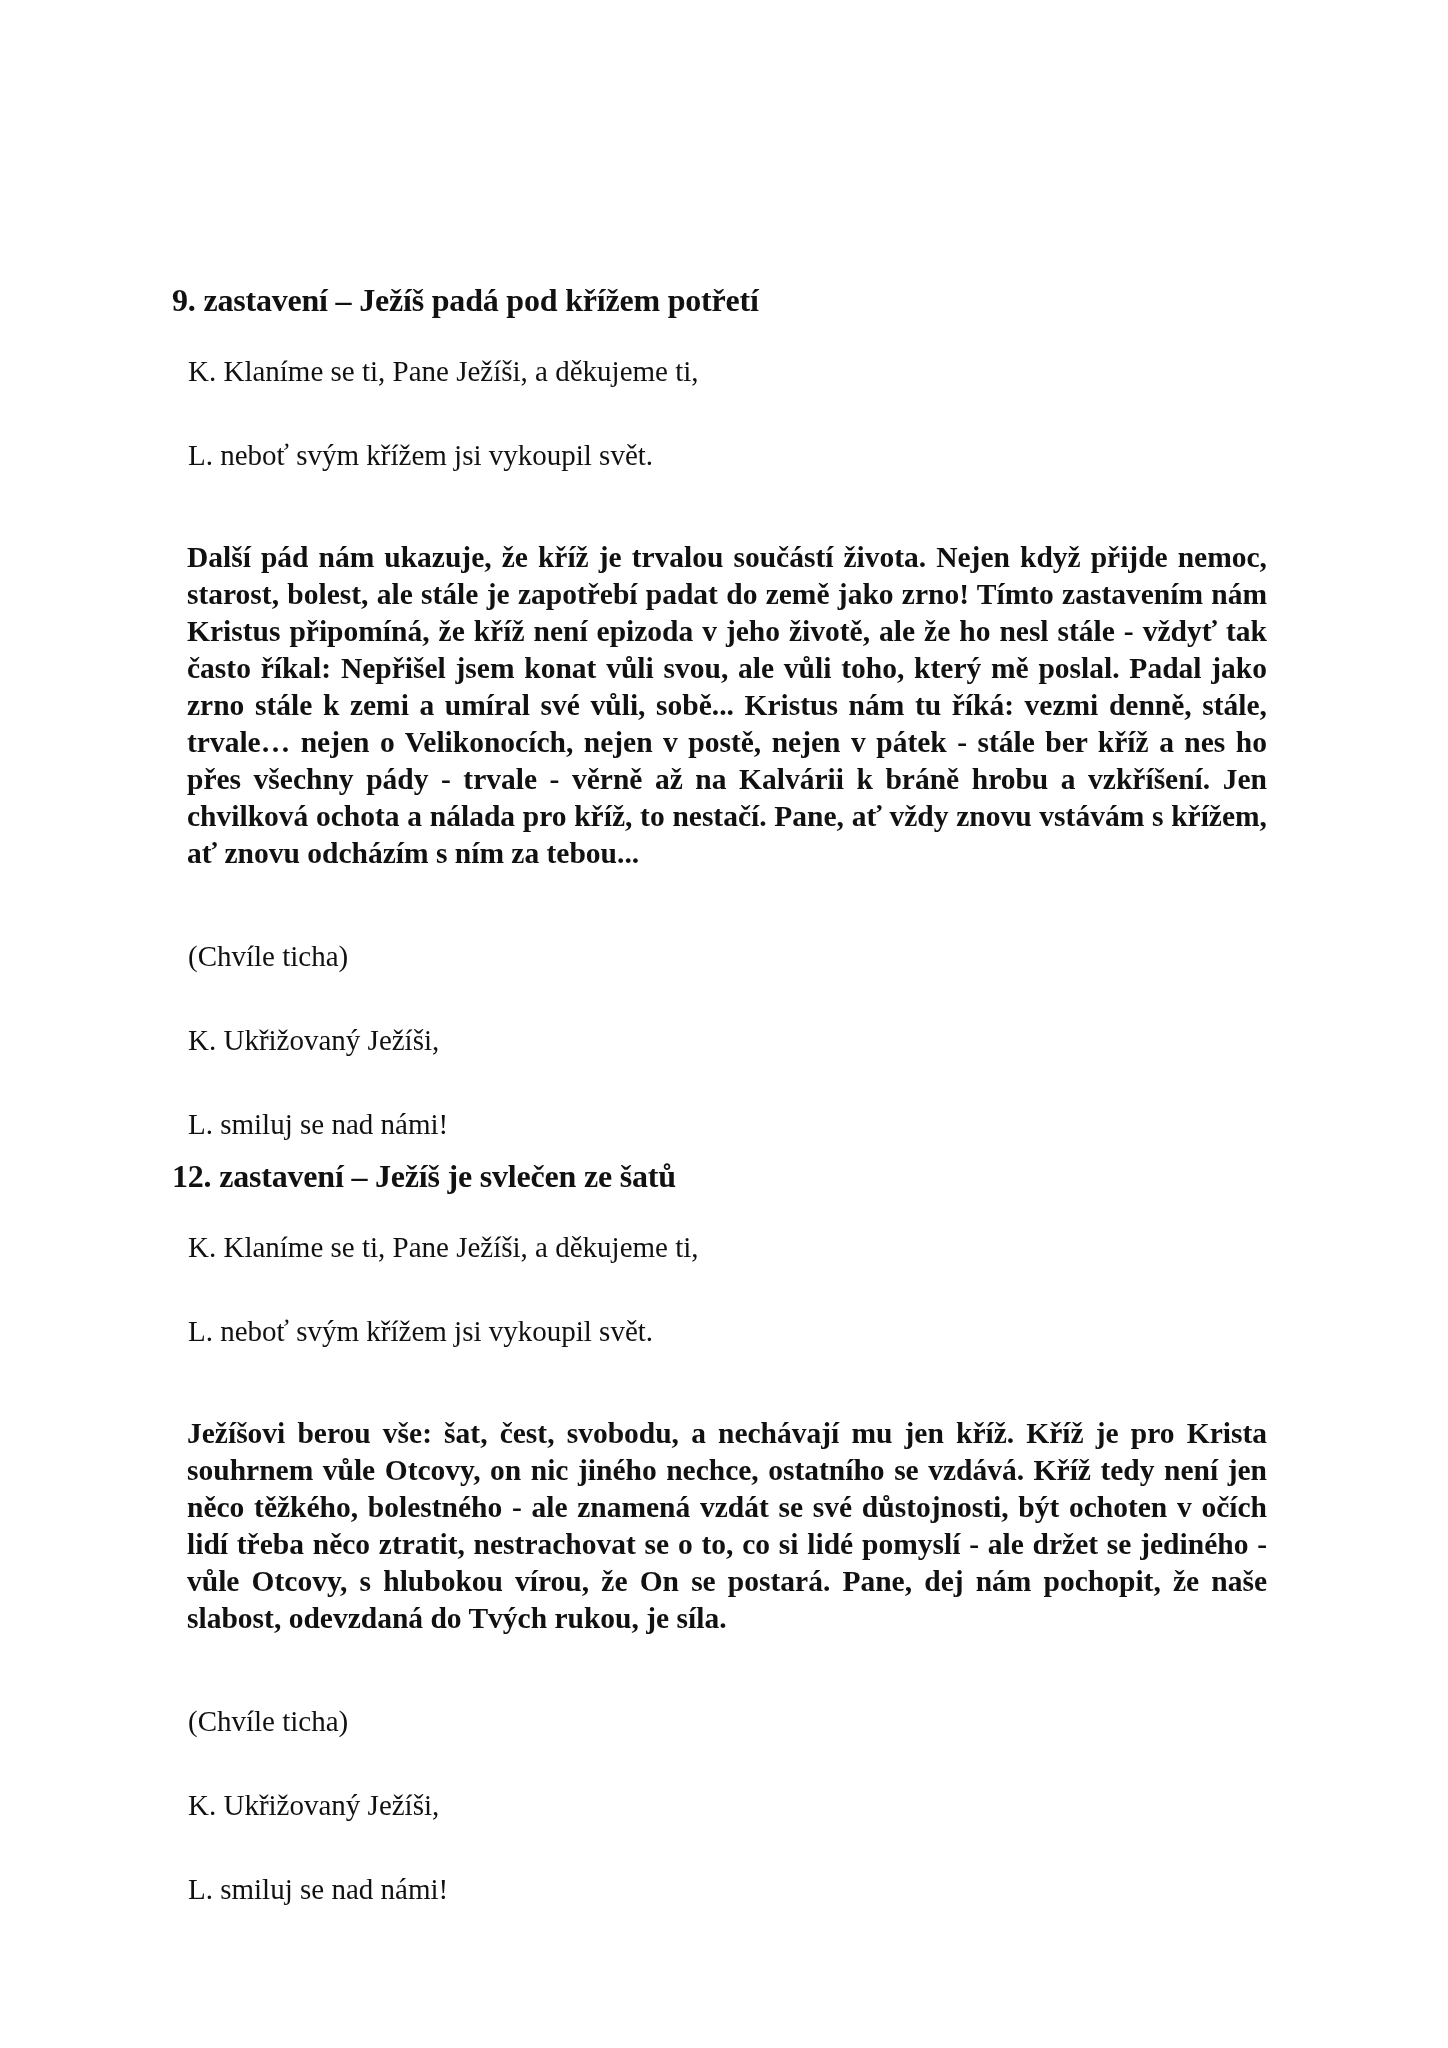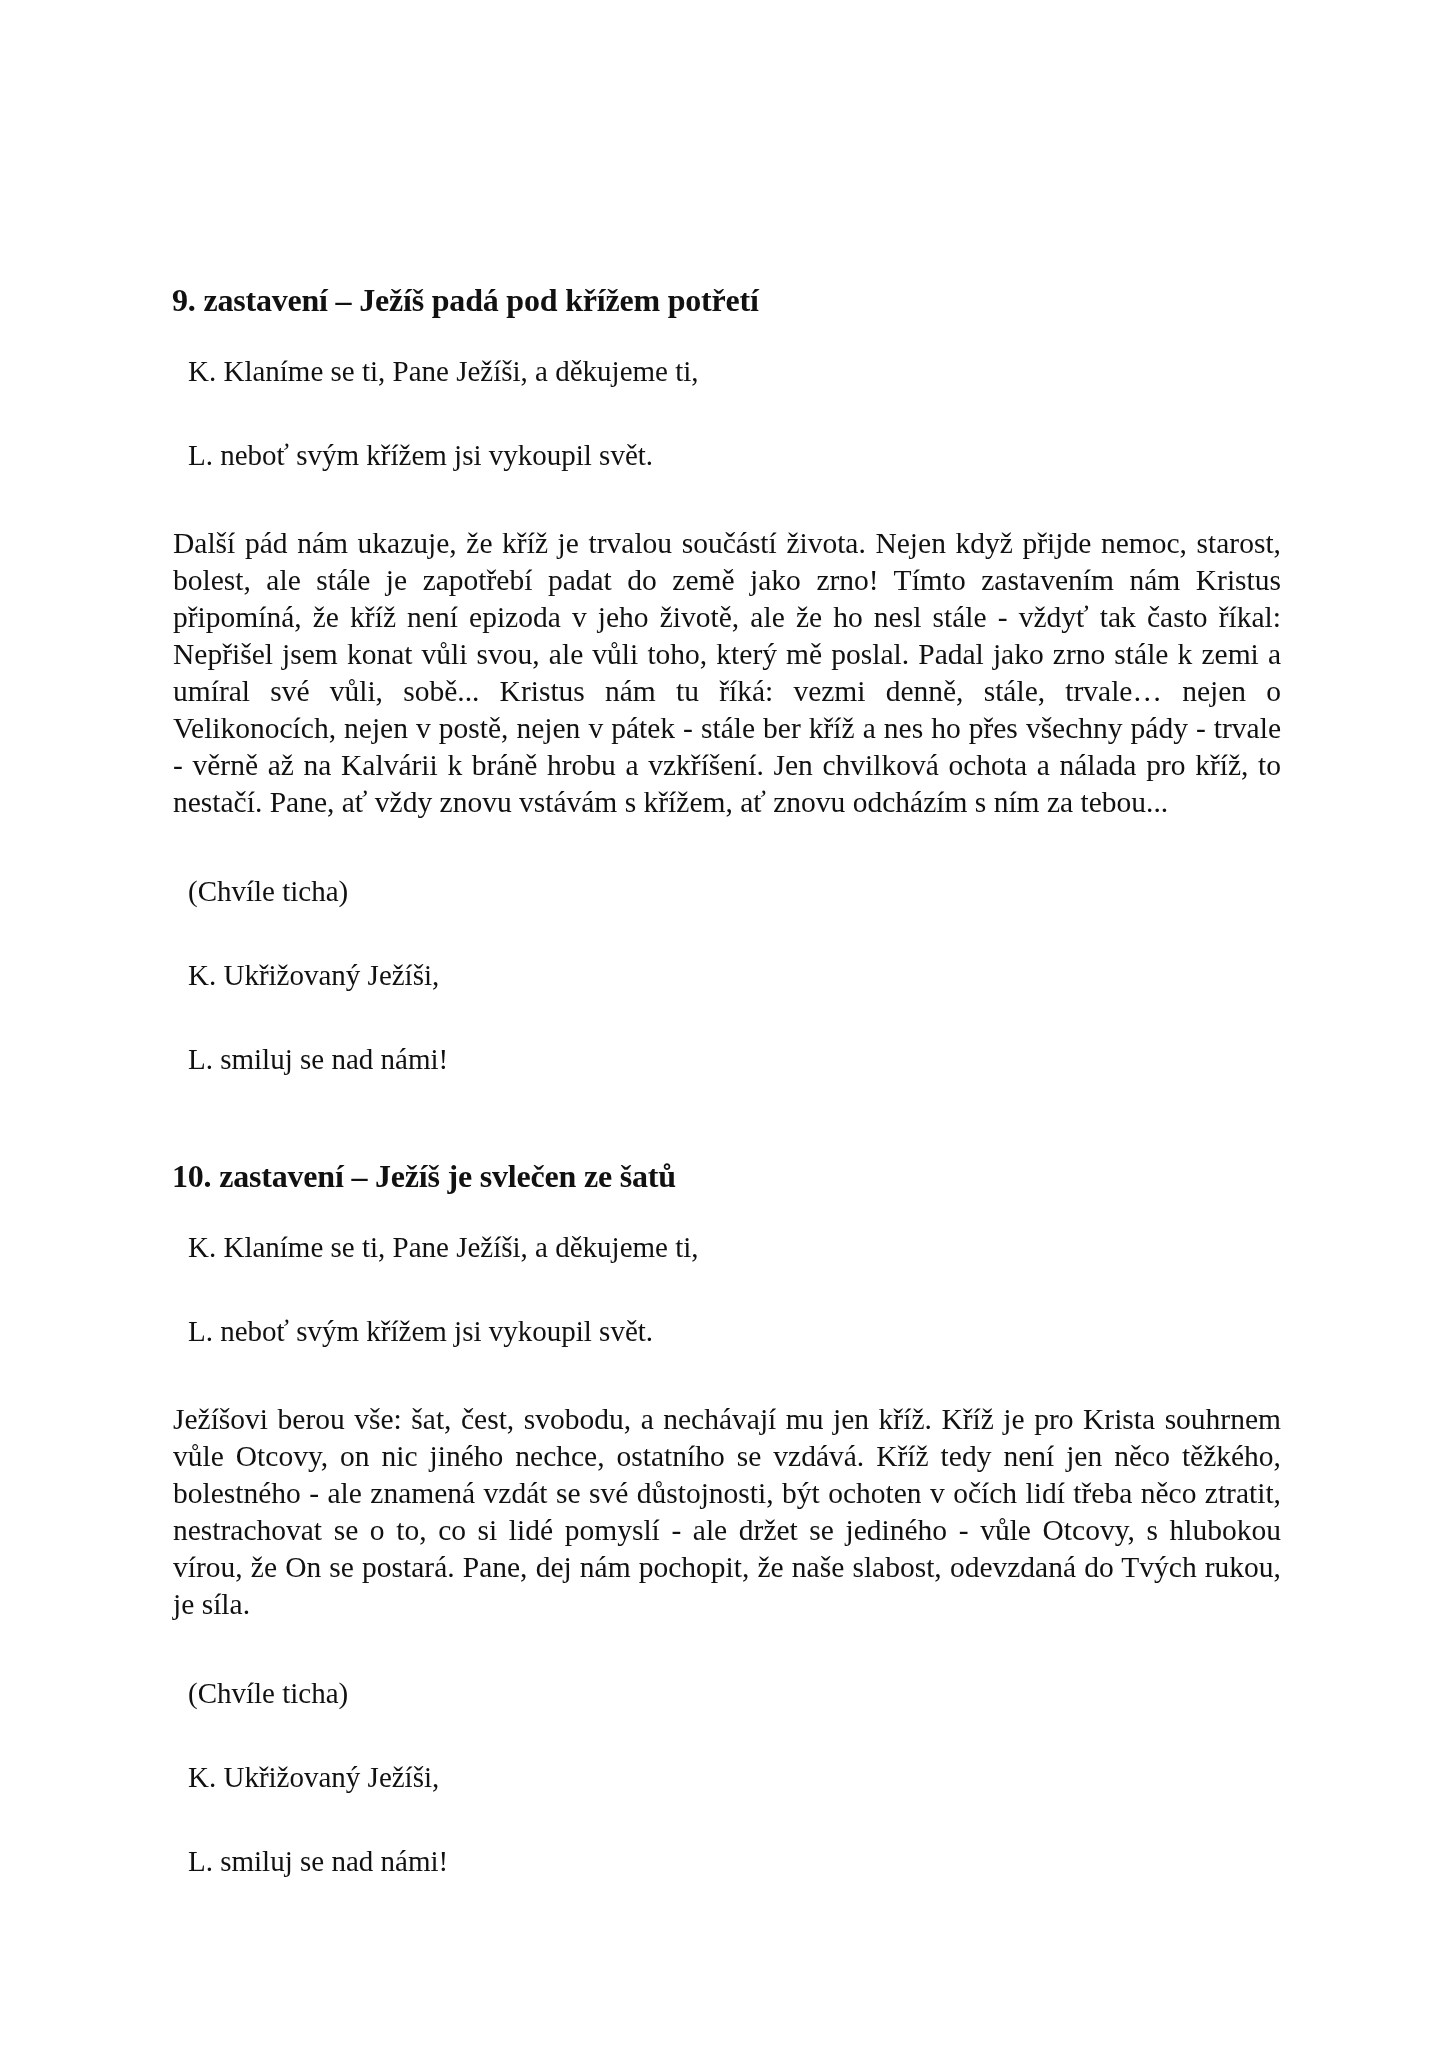--- a/index.html
+++ b/index.html
@@ -3,21 +3,21 @@
 <meta charset="utf-8">
 <style>
   html, body { margin: 0; padding: 0; background: #ffffff; }
   body { width: 1448px; height: 2048px; position: relative; overflow: hidden;
          font-family: "Liberation Serif", "DejaVu Serif", serif; color: #111111; }
   .section { position: absolute; left: 172px; width: 1110px; }
   .heading { font-weight: bold; font-size: 32px; 
              text-decoration-thickness: 2px; text-underline-offset: 4px;
              margin: 0; line-height: 40px; letter-spacing: -0.2px; }
   .resp { font-size: 29px; line-height: 38px; margin: 16px; }
-  .body { font-size: 29.5px; line-height: 37px; text-align: justify; margin: 1px; }
+  .body { font-size: 29.5px; line-height: 37px; text-align: justify; margin: 15px; font-weight: bold; }
   #s9 { top: 280px; }
   #s10 { top: 1156px; }
   .gap-a { height: 16px; }
   .gap-c { height: 34px; }
 </style>
 </head>
 <body>
 
 <div class="section" id="s9">
   <h2 class="heading">9. zastavení – Ježíš padá pod křížem potřetí</h2>
@@ -29,21 +29,21 @@
   <p class="body">Další pád nám ukazuje, že kříž je trvalou součástí života. Nejen když přijde nemoc, starost, bolest, ale stále je zapotřebí padat do země jako zrno! Tímto zastavením nám Kristus připomíná, že kříž není epizoda v jeho životě, ale že ho nesl stále - vždyť tak často říkal: Nepřišel jsem konat vůli svou, ale vůli toho, který mě poslal. Padal jako zrno stále k zemi a umíral své vůli, sobě... Kristus nám tu říká: vezmi denně, stále, trvale… nejen o Velikonocích, nejen v postě, nejen v pátek - stále ber kříž a nes ho přes všechny pády - trvale - věrně až na Kalvárii k bráně hrobu a vzkříšení. Jen chvilková ochota a nálada pro kříž, to nestačí. Pane, ať vždy znovu vstávám s křížem, ať znovu odcházím s ním za tebou...</p>
   <div class="gap-c"></div>
   <p class="resp">(Chvíle ticha)</p>
   <div style="height:14px"></div>
   <p class="resp">K. Ukřižovaný Ježíši,</p>
   <div style="height:14px"></div>
   <p class="resp">L. smiluj se nad námi!</p>
 </div>
 
 <div class="section" id="s10">
-  <h2 class="heading">10. zastavení – Ježíš je svlečen ze šatů</h2>
+  <h2 class="heading">12. zastavení – Ježíš je svlečen ze šatů</h2>
   <div class="gap-a"></div>
   <p class="resp">K. Klaníme se ti, Pane Ježíši, a děkujeme ti,</p>
   <div style="height:14px"></div>
   <p class="resp">L. neboť svým křížem jsi vykoupil svět.</p>
   <div class="gap-c"></div>
   <p class="body">Ježíšovi berou vše: šat, čest, svobodu, a nechávají mu jen kříž. Kříž je pro Krista souhrnem vůle Otcovy, on nic jiného nechce, ostatního se vzdává. Kříž tedy není jen něco těžkého, bolestného - ale znamená vzdát se své důstojnosti, být ochoten v očích lidí třeba něco ztratit, nestrachovat se o to, co si lidé pomyslí - ale držet se jediného - vůle Otcovy, s hlubokou vírou, že On se postará. Pane, dej nám pochopit, že naše slabost, odevzdaná do Tvých rukou, je síla.</p>
   <div class="gap-c"></div>
   <p class="resp">(Chvíle ticha)</p>
   <div style="height:14px"></div>
   <p class="resp">K. Ukřižovaný Ježíši,</p>

